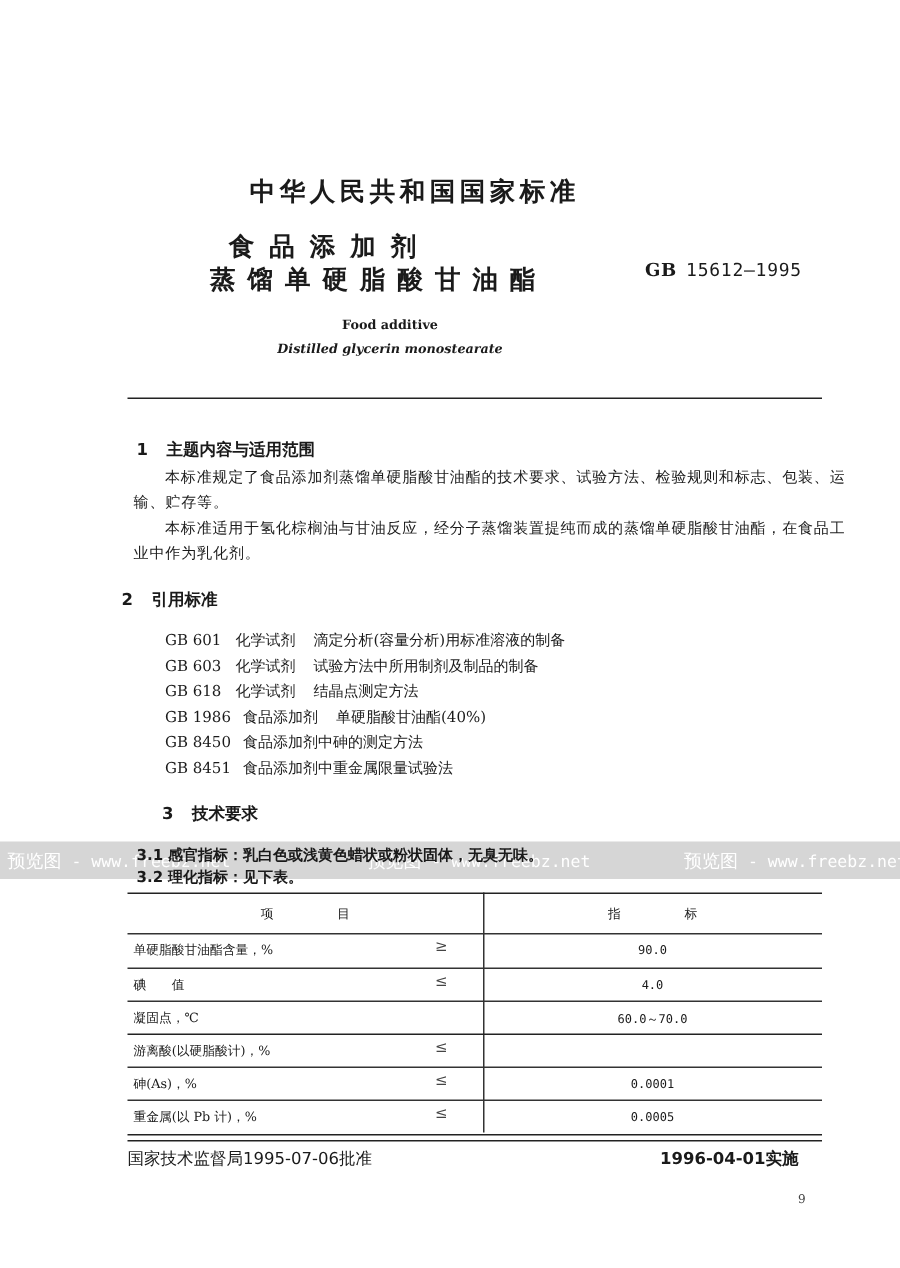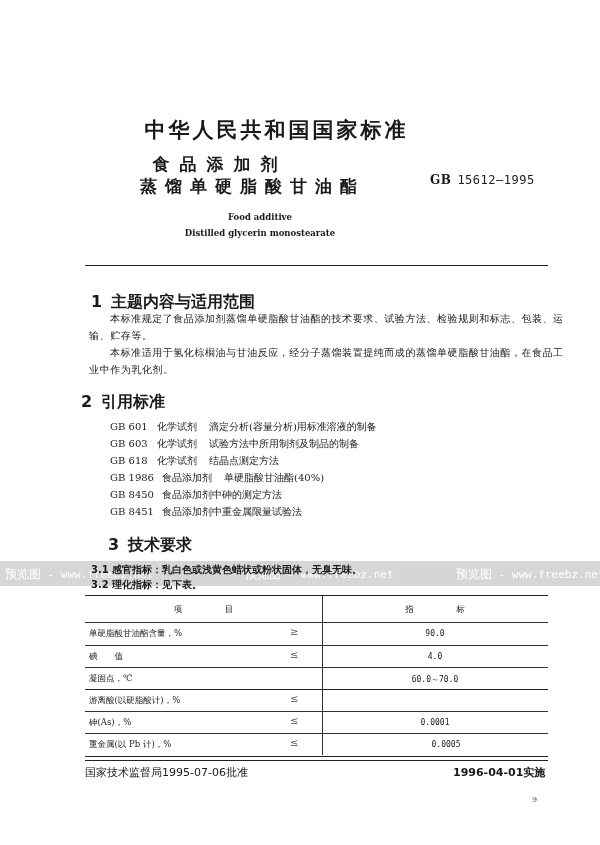--- a/index.html
+++ b/index.html
@@ -5,36 +5,36 @@
     html, body { margin: 0; padding: 0; background: #ffffff; }
     body {
       width: 600px; height: 845px; position: relative; overflow: hidden;
       font-family: "DejaVu Serif", "Liberation Serif", serif;
       color: #1a1a1a;
     }
     .abs { position: absolute; }
     .sans { font-family: "DejaVu Sans", "Liberation Sans", sans-serif; }
 
     #national-std { left: 0; width: 553px; top: 116px; text-align: center;
-      font-size: 21px; font-weight: bold; letter-spacing: 3px; }
+      font-size: 17px; font-weight: bold; letter-spacing: 3px; }
     #title-1 { left: 100px; width: 240px; top: 153px; text-align: center;
       font-size: 17px; font-weight: bold; letter-spacing: 10px; }
     #title-2 { left: 140px; width: 250px; top: 175px; text-align: left;
       font-size: 17px; font-weight: bold; letter-spacing: 8px; }
     #std-code { left: 430px; top: 173px; font-size: 12px; letter-spacing: 0.5px; }
     #std-code .gb { font-weight: bold; font-family: "DejaVu Serif", serif; margin-right: 6px; }
     #std-code .num { font-family: "DejaVu Sans Mono", monospace; }
     #en-1 { left: 0; width: 520px; top: 212px; text-align: center;
       font-size: 8.5px; font-weight: bold; }
     #en-2 { left: 0; width: 520px; top: 228px; text-align: center;
-      font-size: 8.5px; font-weight: bold; }
+      font-size: 8.5px; font-weight: bold; font-style: italic; }
 
     .hr { position: absolute; height: 0; border-top: 1.3px solid #222; }
 
-    .h { font-size: 16px; font-weight: bold; }
+    .h { font-size: 11px; font-weight: bold; }
     .p { font-size: 10px; line-height: 15px; letter-spacing: 0.6px; }
     .sec-num { display: inline-block; width: 20px; }
 
     .ref { position: absolute; left: 110px; font-size: 10px; }
     .ref .code { display: inline-block; width: 47px; }
     .ref .code.w { width: 52px; }
     .ref .cat { display: inline-block; width: 52px; }
 
     #watermark { left: 0; top: 561px; width: 600px; height: 25px; background: #d6d6d6; }
     .wm { position: absolute; top: 566px; color: #ffffff; font-size: 11px;
@@ -46,21 +46,21 @@
 
     #table { left: 85px; top: 595px; width: 463px; }
     .row { position: absolute; left: 0; width: 463px; border-top: 1px solid #333; }
     .cell-item { position: absolute; left: 4px; font-size: 8.5px; }
     .cell-op { position: absolute; left: 205px; font-size: 10px; color: #444; }
     .cell-val { position: absolute; left: 237px; width: 226px; text-align: center;
       font-size: 8px; font-family: "DejaVu Sans Mono", monospace; }
     #vline { position: absolute; left: 237px; top: 0; width: 0; height: 160px; border-left: 1px solid #333; }
 
     #footer-left { left: 85px; top: 765px; font-size: 11px; font-weight: normal; }
-    #footer-right { left: 440px; top: 765px; font-size: 11px; font-weight: bold; margin-left: 13px; }
+    #footer-right { left: 440px; top: 765px; font-size: 11px; font-weight: bold; }
     #page-num { left: 532px; top: 795px; font-size: 8px; color: #444; }
   </style>
 </head>
 <body>
 
 <div class="abs" id="national-std">中华人民共和国国家标准</div>
 <div class="abs" id="title-1">食品添加剂</div>
 <div class="abs" id="title-2">蒸馏单硬脂酸甘油酯</div>
 <div class="abs" id="std-code">
   <span class="gb">GB</span><span class="num">15612—1995</span>
@@ -145,21 +145,21 @@
     <span class="cell-op" style="top:3px;">≤</span>
   </div>
   <div class="row" style="top:116px; height:22px;">
     <span class="cell-item" style="top:5px;">砷(As)，%</span>
     <span class="cell-op" style="top:3px;">≤</span>
     <span class="cell-val" style="top:6px;">0.0001</span>
   </div>
   <div class="row" style="top:138px; height:22px; border-bottom:1.3px solid #222;">
     <span class="cell-item" style="top:5px;">重金属(以 Pb 计)，%</span>
     <span class="cell-op" style="top:3px;">≤</span>
-    <span class="cell-val" style="top:6px;padding-left:11px;">0.0005</span>
+    <span class="cell-val" style="top:6px;">0.0005</span>
   </div>
 </div>
 
 <div class="hr" style="left:85px; top:760px; width:463px;"></div>
 
 <div class="abs sans" id="footer-left">国家技术监督局1995-07-06批准</div>
 <div class="abs sans" id="footer-right">1996-04-01实施</div>
 <div class="abs" id="page-num">9</div>
 
 </body></html>

